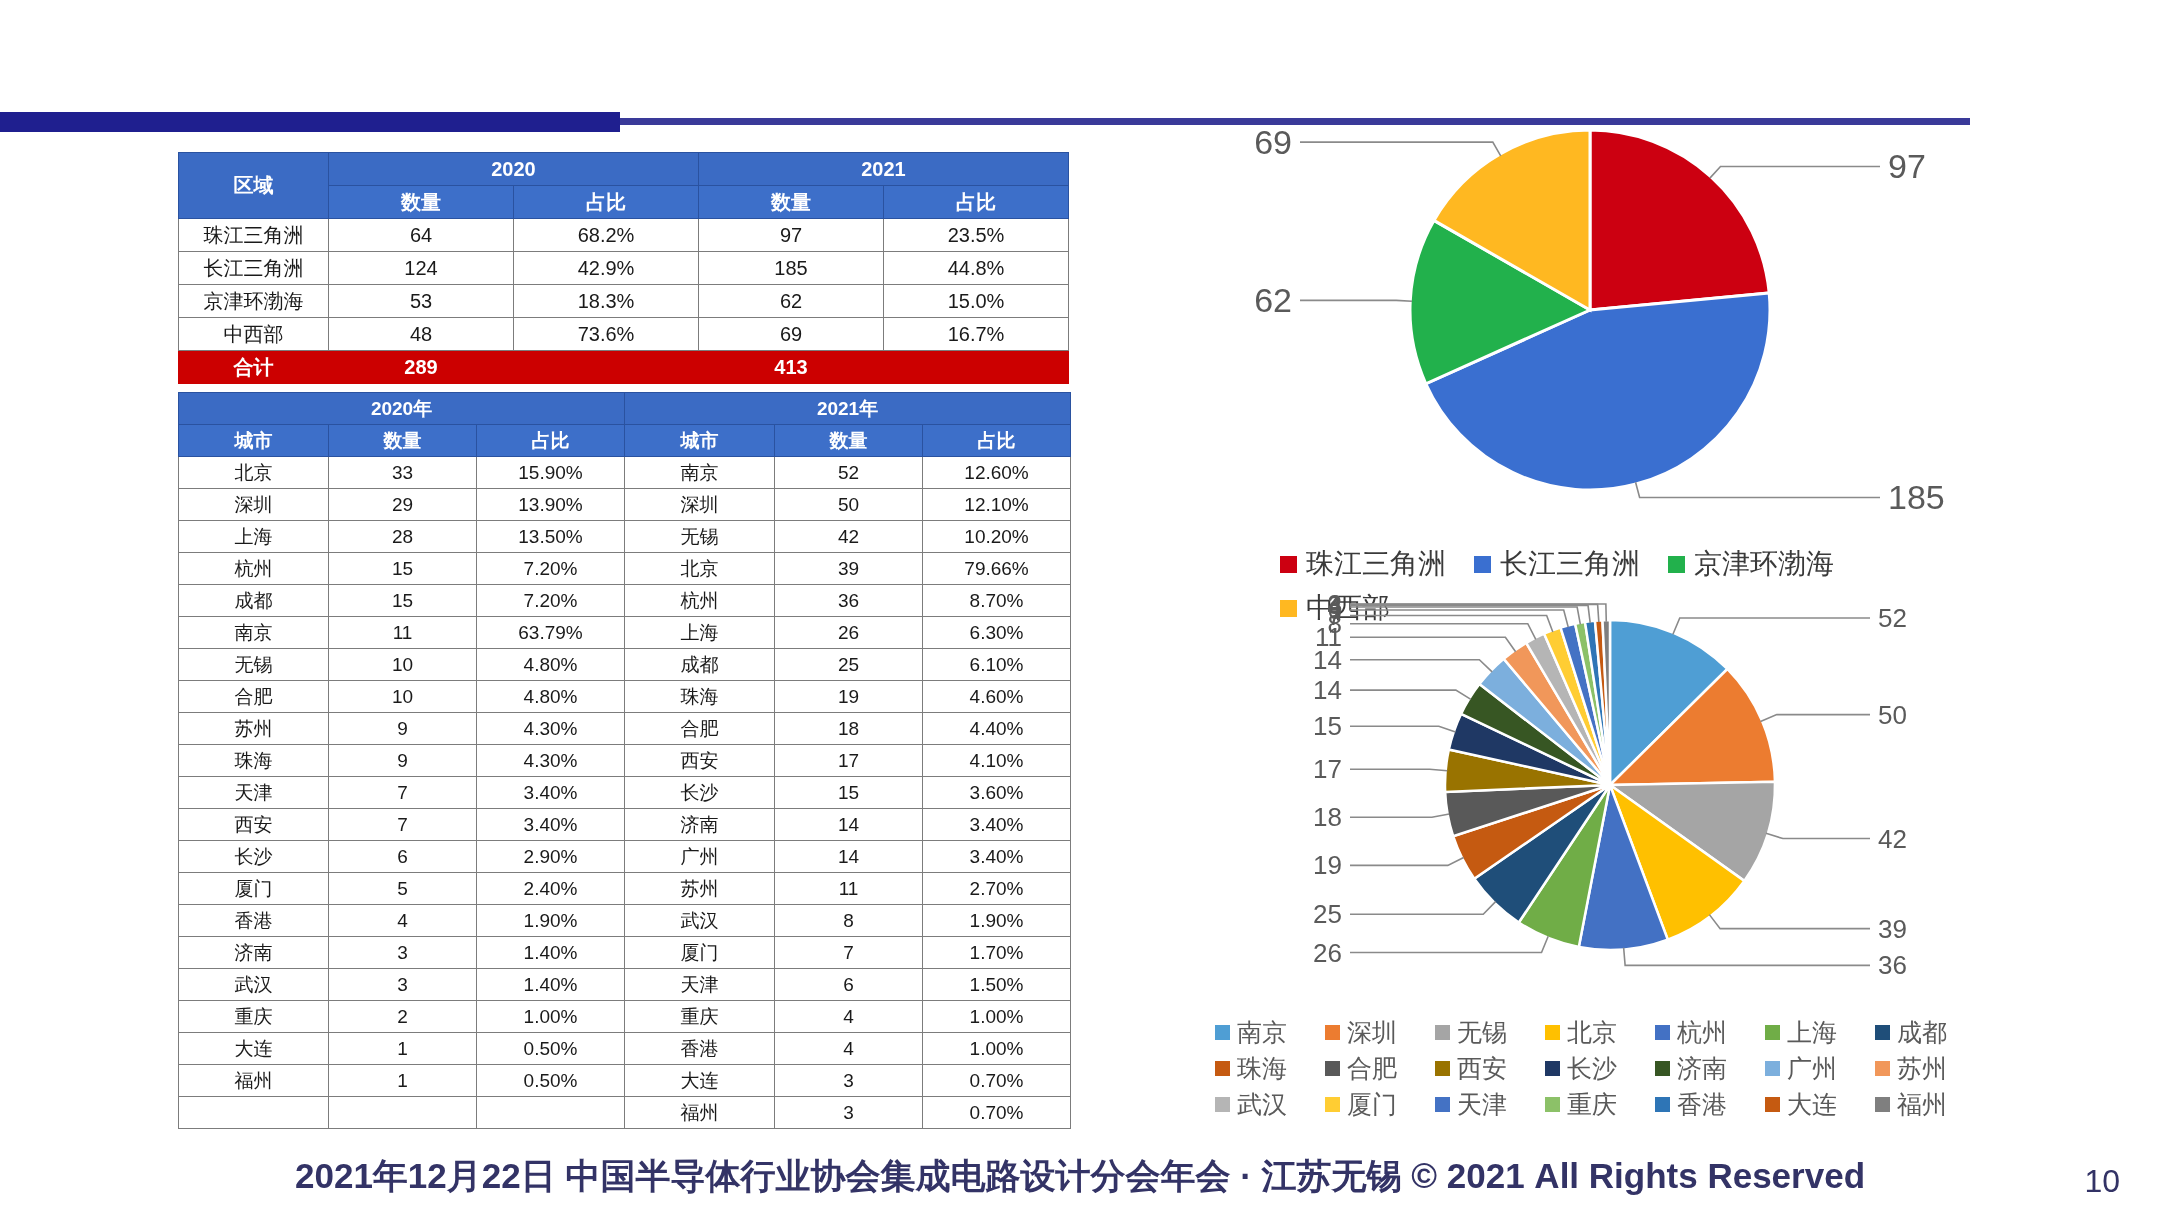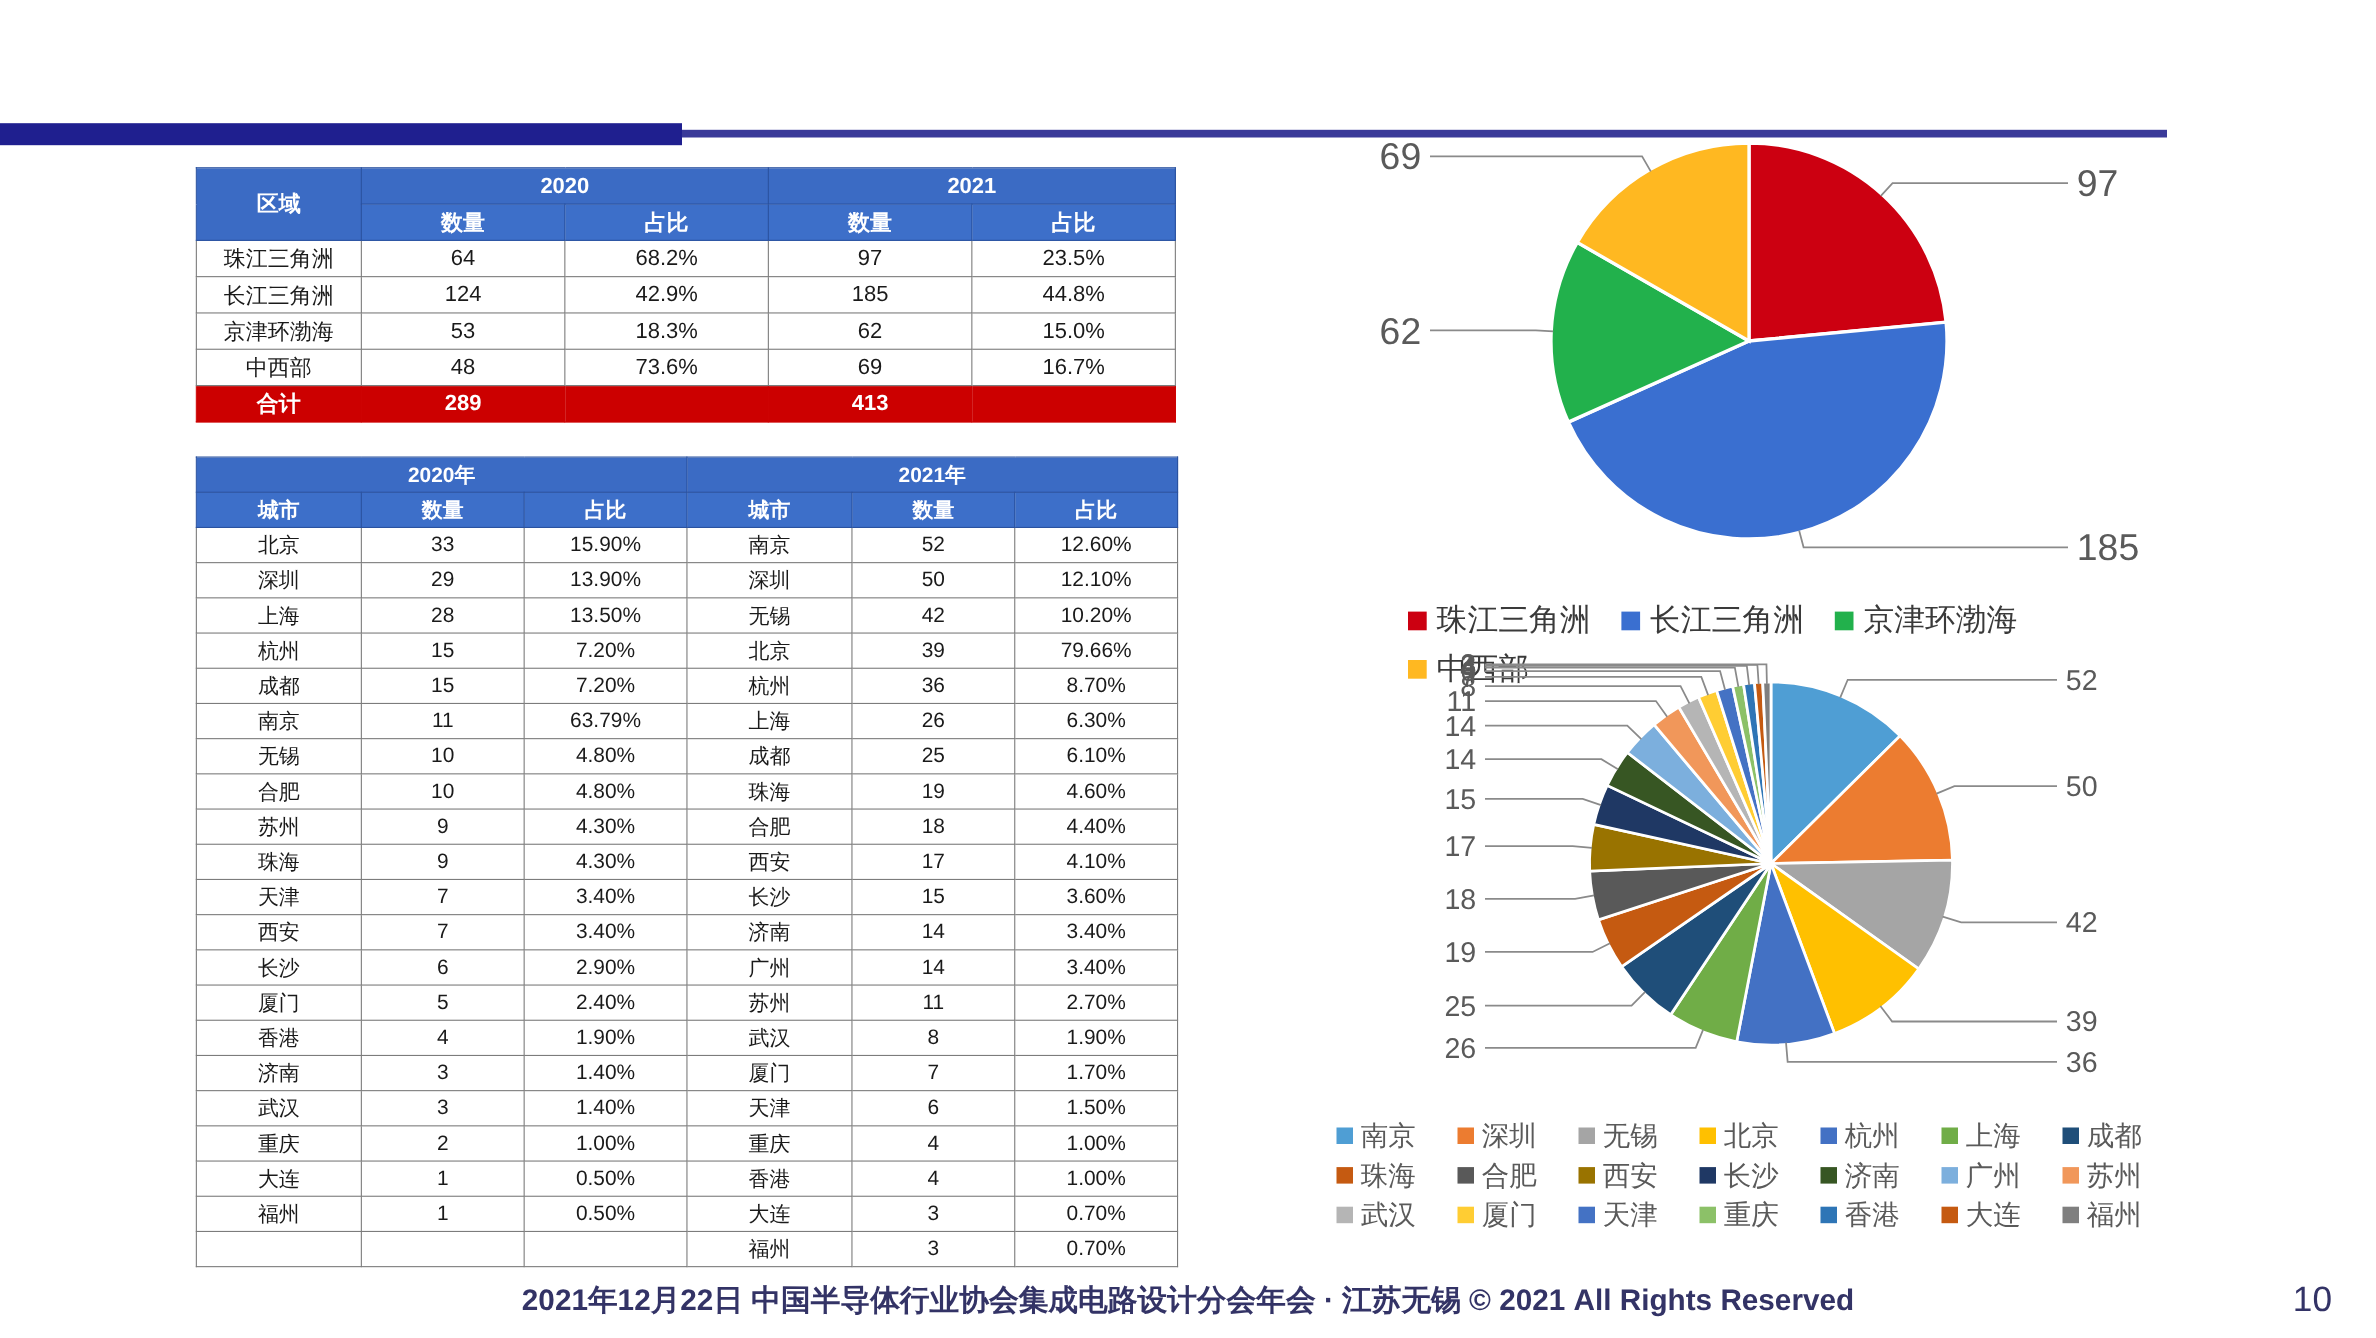--- a/index.html
+++ b/index.html
@@ -65,21 +65,21 @@
   .tbl th{
     background:#3b6bc4;color:#fff;font-weight:bold;font-size:20px;
     border:1px solid #2a52a0;
   }
   .tbl th.sub{background:#3d6fc9;text-align:center;}
   .tbl tr.total td{background:#cc0000;color:#fff;font-weight:bold;border-color:#cc0000;}
 
   #region-table{position:absolute;left:178px;top:152px;width:890px;}
   #region-table td,#region-table th{height:32px;}
 
-  #city-table{position:absolute;left:178px;top:415px;width:890px;border-radius:21px;}
+  #city-table{position:absolute;left:178px;top:392px;width:890px;border-radius:21px;}
   #city-table td,#city-table th{height:31px;font-size:19px;}
 
   
   .chart-wrap{position:absolute;}
   #pie-region{left:1190px;top:120px;width:790px;height:420px;}
   #pie-city{left:1160px;top:590px;width:900px;height:430px;}
 
   .legend{position:absolute;display:flex;flex-wrap:wrap;}
   .legend-item{display:flex;align-items:center;margin-right:28px;margin-bottom:6px;}
   .sw{width:17px;height:17px;margin-right:9px;display:inline-block;}
@@ -89,21 +89,21 @@
   #legend-region .legend-label{font-size:28px;color:#3a3a3a;}
 
   #legend-city{left:1215px;top:1016px;width:800px;}
   #legend-city .legend-item{width:104px;margin-right:6px;margin-bottom:3px;}
   #legend-city .legend-label{font-size:25px;color:#5a5a5a;}
   #legend-city .sw{width:15px;height:15px;margin-right:7px;}
 
   
   .footer{
     position:absolute;left:0;right:0;bottom:16px;text-align:center;
-    font-size:27px;color:#333366;font-weight:bold;
+    font-size:35px;color:#333366;font-weight:bold;
   }
   .pageno{
     position:absolute;right:40px;bottom:16px;
     font-size:32px;color:#333366;
   }
   svg{display:block;}
   text{font-family:"Liberation Sans","DejaVu Sans",sans-serif;}
 </style>
 </head>
 <body>

